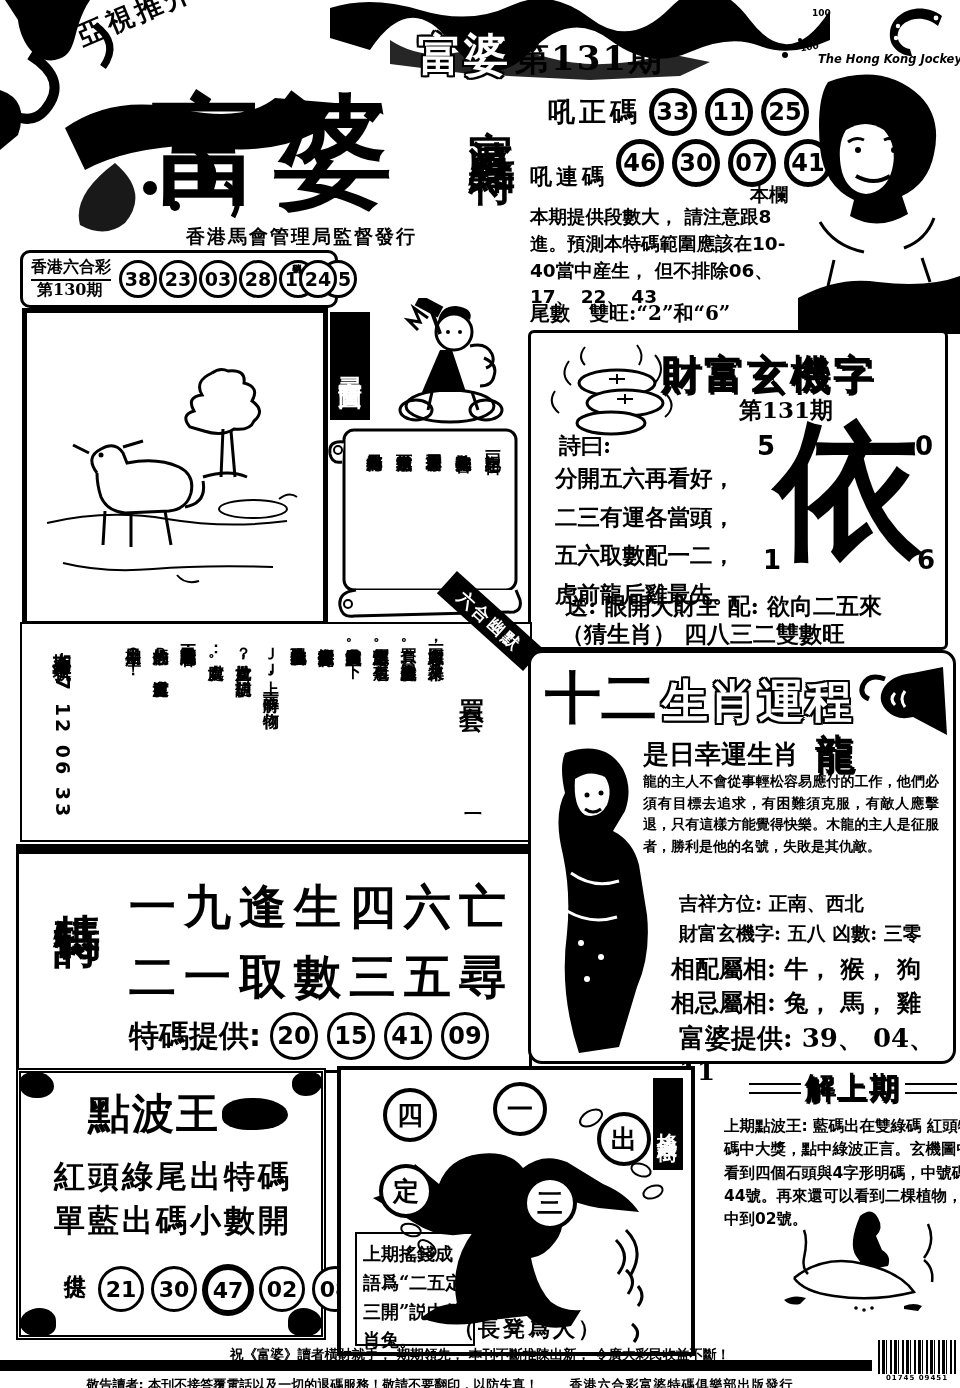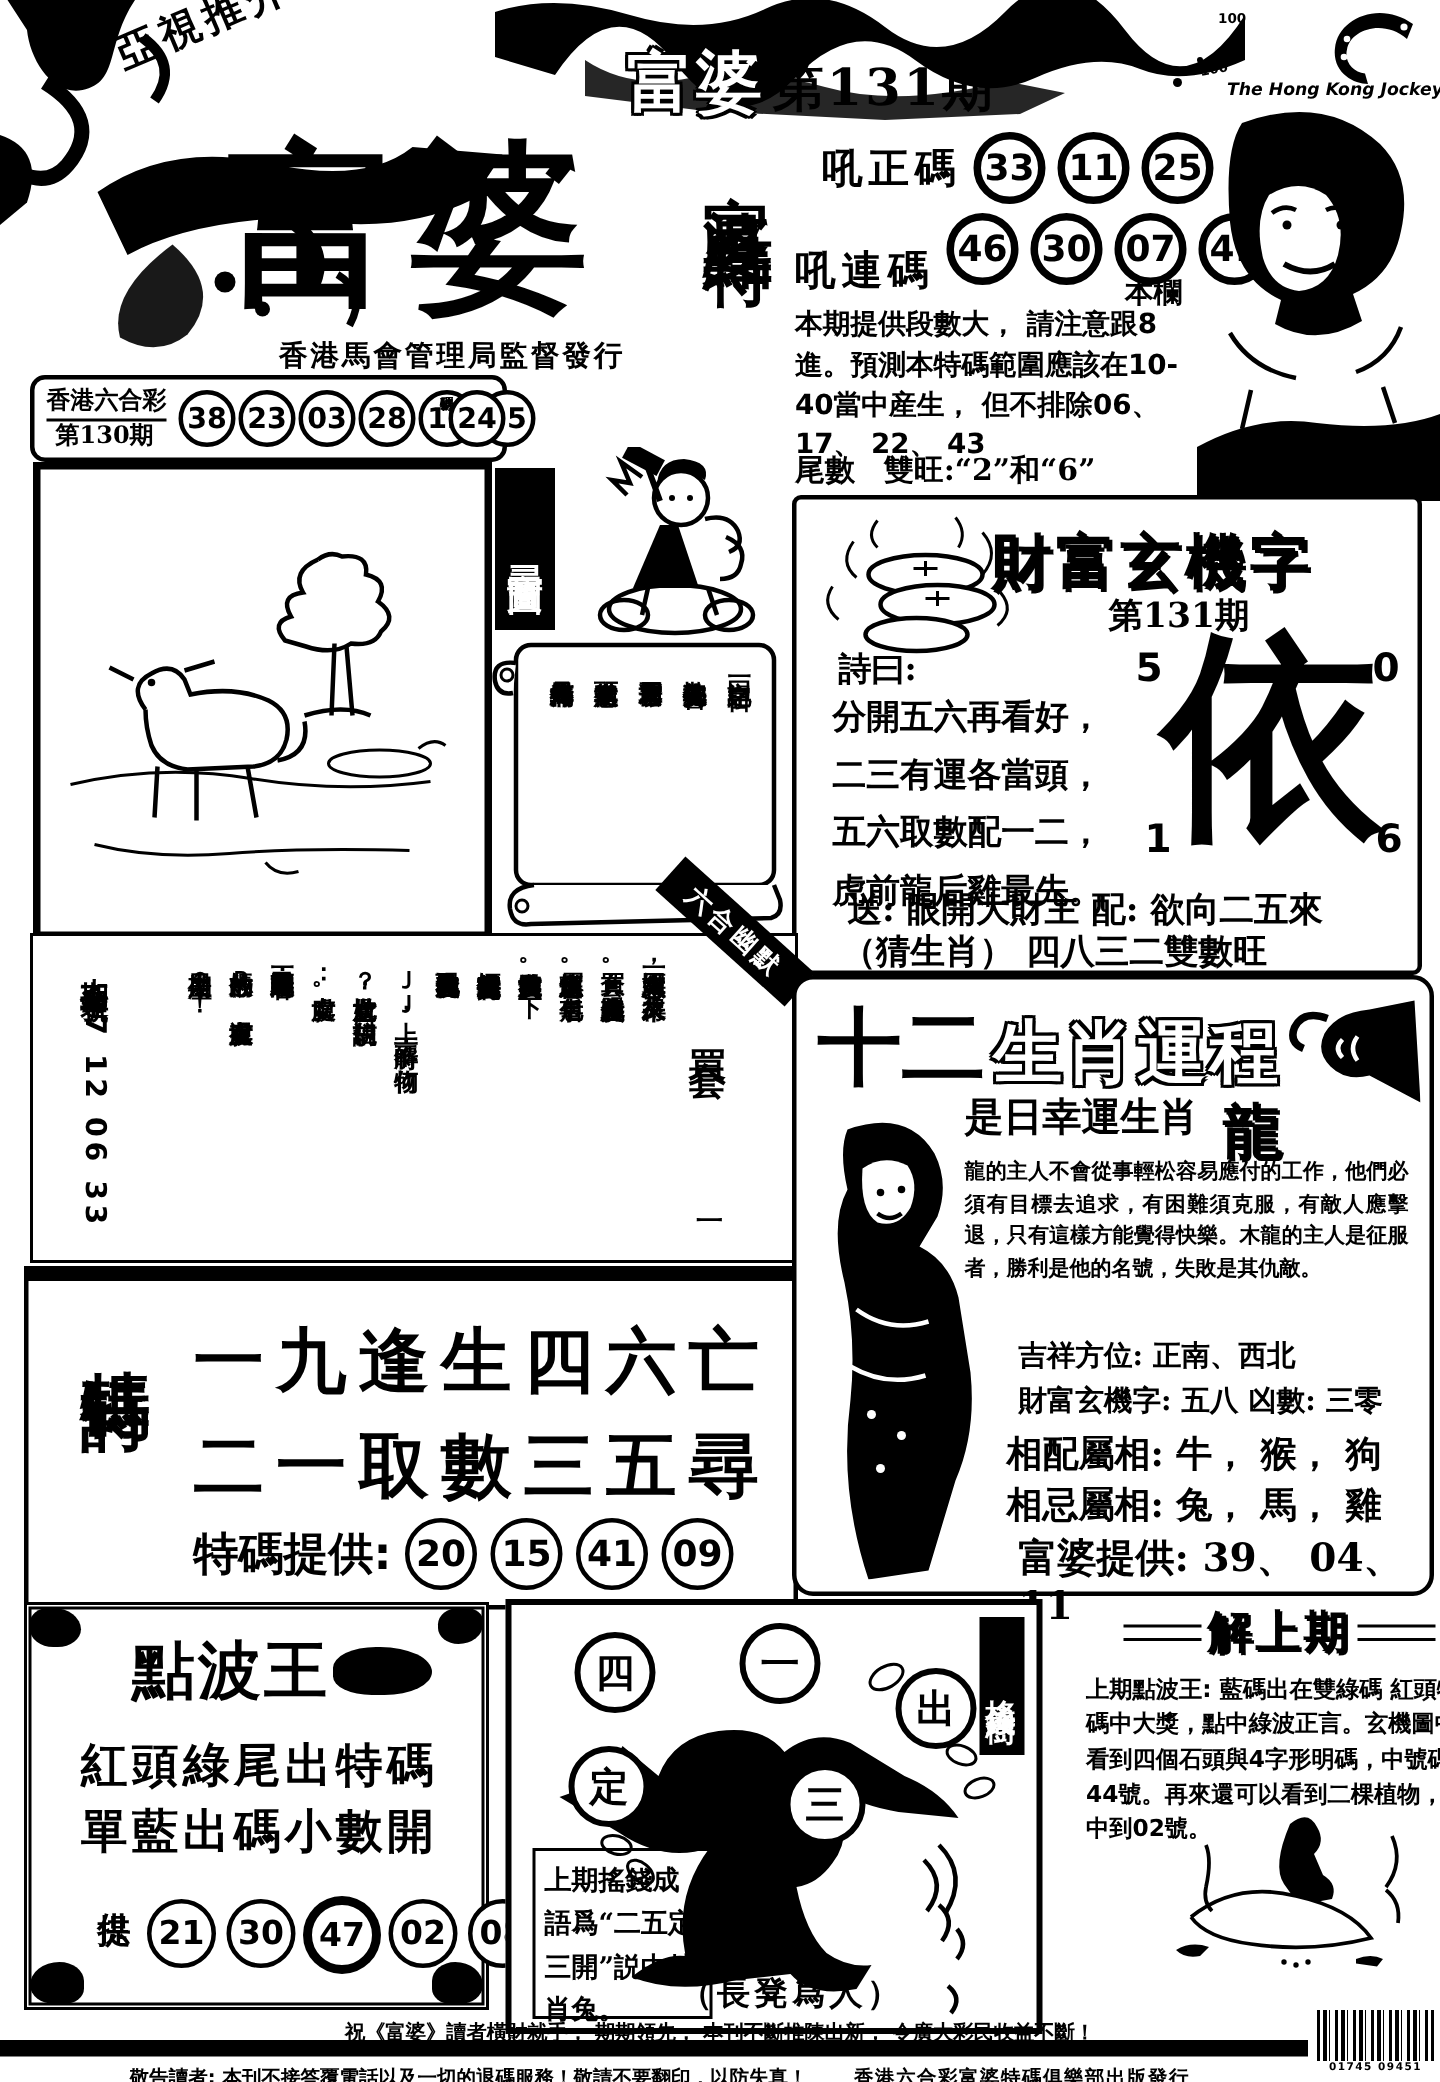--- a/index.html
+++ b/index.html
@@ -146,21 +146,21 @@
 
   <div class="abs vert serif" style="left:462px;top:92px;height:240px;font-size:46px;font-weight:900;letter-spacing:10px;">富婆點特</div>
 
   <div class="abs" style="left:530px;top:88px;display:flex;align-items:center;gap:8px;padding-left:18px;">
     <span class="serif b" style="font-size:27px;letter-spacing:4px;">吼正碼</span>
     <span class="ringcirc" style="width:38px;height:38px;font-size:24px;">33</span>
     <span class="ringcirc" style="width:38px;height:38px;font-size:24px;">11</span>
     <span class="ringcirc" style="width:38px;height:38px;font-size:24px;">25</span>
   </div>
   <div class="abs" style="left:530px;top:134px;display:flex;align-items:center;gap:8px;">
-    <span class="serif b" style="font-size:27px;letter-spacing:4px;margin-top:28px;">吼連碼</span>
+    <span class="serif b" style="font-size:22px;letter-spacing:4px;margin-top:28px;">吼連碼</span>
     <span class="ringcirc" style="width:38px;height:38px;font-size:24px;">46</span>
     <span class="ringcirc" style="width:38px;height:38px;font-size:24px;">30</span>
     <span class="ringcirc" style="width:38px;height:38px;font-size:24px;">07</span>
     <span class="ringcirc" style="width:38px;height:38px;font-size:24px;">41</span>
   </div>
   <div class="abs b" style="left:750px;top:182px;font-size:19px;">本欄</div>
   <div class="abs b" style="left:530px;top:204px;width:262px;font-size:18.5px;line-height:1.45;">本期提供段數大， 請注意跟8進。預測本特碼範圍應該在10-40當中産生， 但不排除06、 17、 22、 43</div>
   <div class="abs" style="left:530px;top:300px;">
     <span class="serif b" style="font-size:20px;margin-right:14px;vertical-align:top;text-align:right;">尾數</span>
     <span style="display:inline-block;">
@@ -281,21 +281,21 @@
       <path d="M30,10 q40,-14 58,16 q10,20 2,42 l-12,20 q20,10 26,34 l8,50 q4,40 -10,72 l-18,60 -40,6 q-20,-60 -12,-120 q4,-40 -4,-78 q-10,-40 2,-62 q-6,-26 0,-40" fill="#000"></path>
       <path d="M40,36 q14,-10 30,-2 q8,12 2,28 q-8,14 -22,10 q-12,-8 -10,-36" fill="#fff"></path>
       <circle cx="52" cy="52" r="2.5" fill="#000"></circle>
         <circle cx="66" cy="50" r="2.5" fill="#000"></circle>
       <path d="M50,66 q8,6 16,0" stroke="#000" stroke-width="3" fill="none"></path>
       <path d="M36,130 q22,16 48,8 m-52,30 q24,14 50,6" stroke="#fff" stroke-width="3" fill="none"></path>
       <circle cx="46" cy="200" r="3" fill="#fff"></circle>
         <circle cx="66" cy="214" r="3" fill="#fff"></circle>
         <circle cx="52" cy="236" r="3" fill="#fff"></circle>
     </svg>
-    <div class="abs" style="left:112px;top:74px;display:flex;align-items:flex-start;gap:16px;">
+    <div class="abs" style="left:112px;top:74px;display:flex;align-items:center;gap:16px;">
       <span class="b" style="font-size:26px;">是日幸運生肖</span>
       <span class="serif" style="font-size:40px;font-weight:900;text-shadow:1.5px 1.5px 0 #000;">龍</span>
     </div>
     <div class="abs serif b" style="left:112px;top:118px;width:296px;font-size:14px;line-height:1.55;text-align:justify;">龍的主人不會從事輕松容易應付的工作，他們必須有目標去追求，有困難須克服，有敵人應擊退，只有這樣方能覺得快樂。木龍的主人是征服者，勝利是他的名號，失敗是其仇敵。</div>
     <div class="abs serif b" style="left:148px;top:238px;font-size:19px;">吉祥方位:  正南、西北</div>
     <div class="abs serif b" style="left:148px;top:268px;font-size:19px;">財富玄機字:  五八  凶數:  三零</div>
     <div class="abs serif b" style="left:140px;top:300px;font-size:24px;">相配屬相:  牛，  猴，  狗</div>
     <div class="abs serif b" style="left:140px;top:334px;font-size:24px;">相忌屬相:  兔，  馬，  雞</div>
     <div class="abs serif b" style="left:148px;top:368px;font-size:26px;">富婆提供:  39、 04、 11</div>
   </div>

